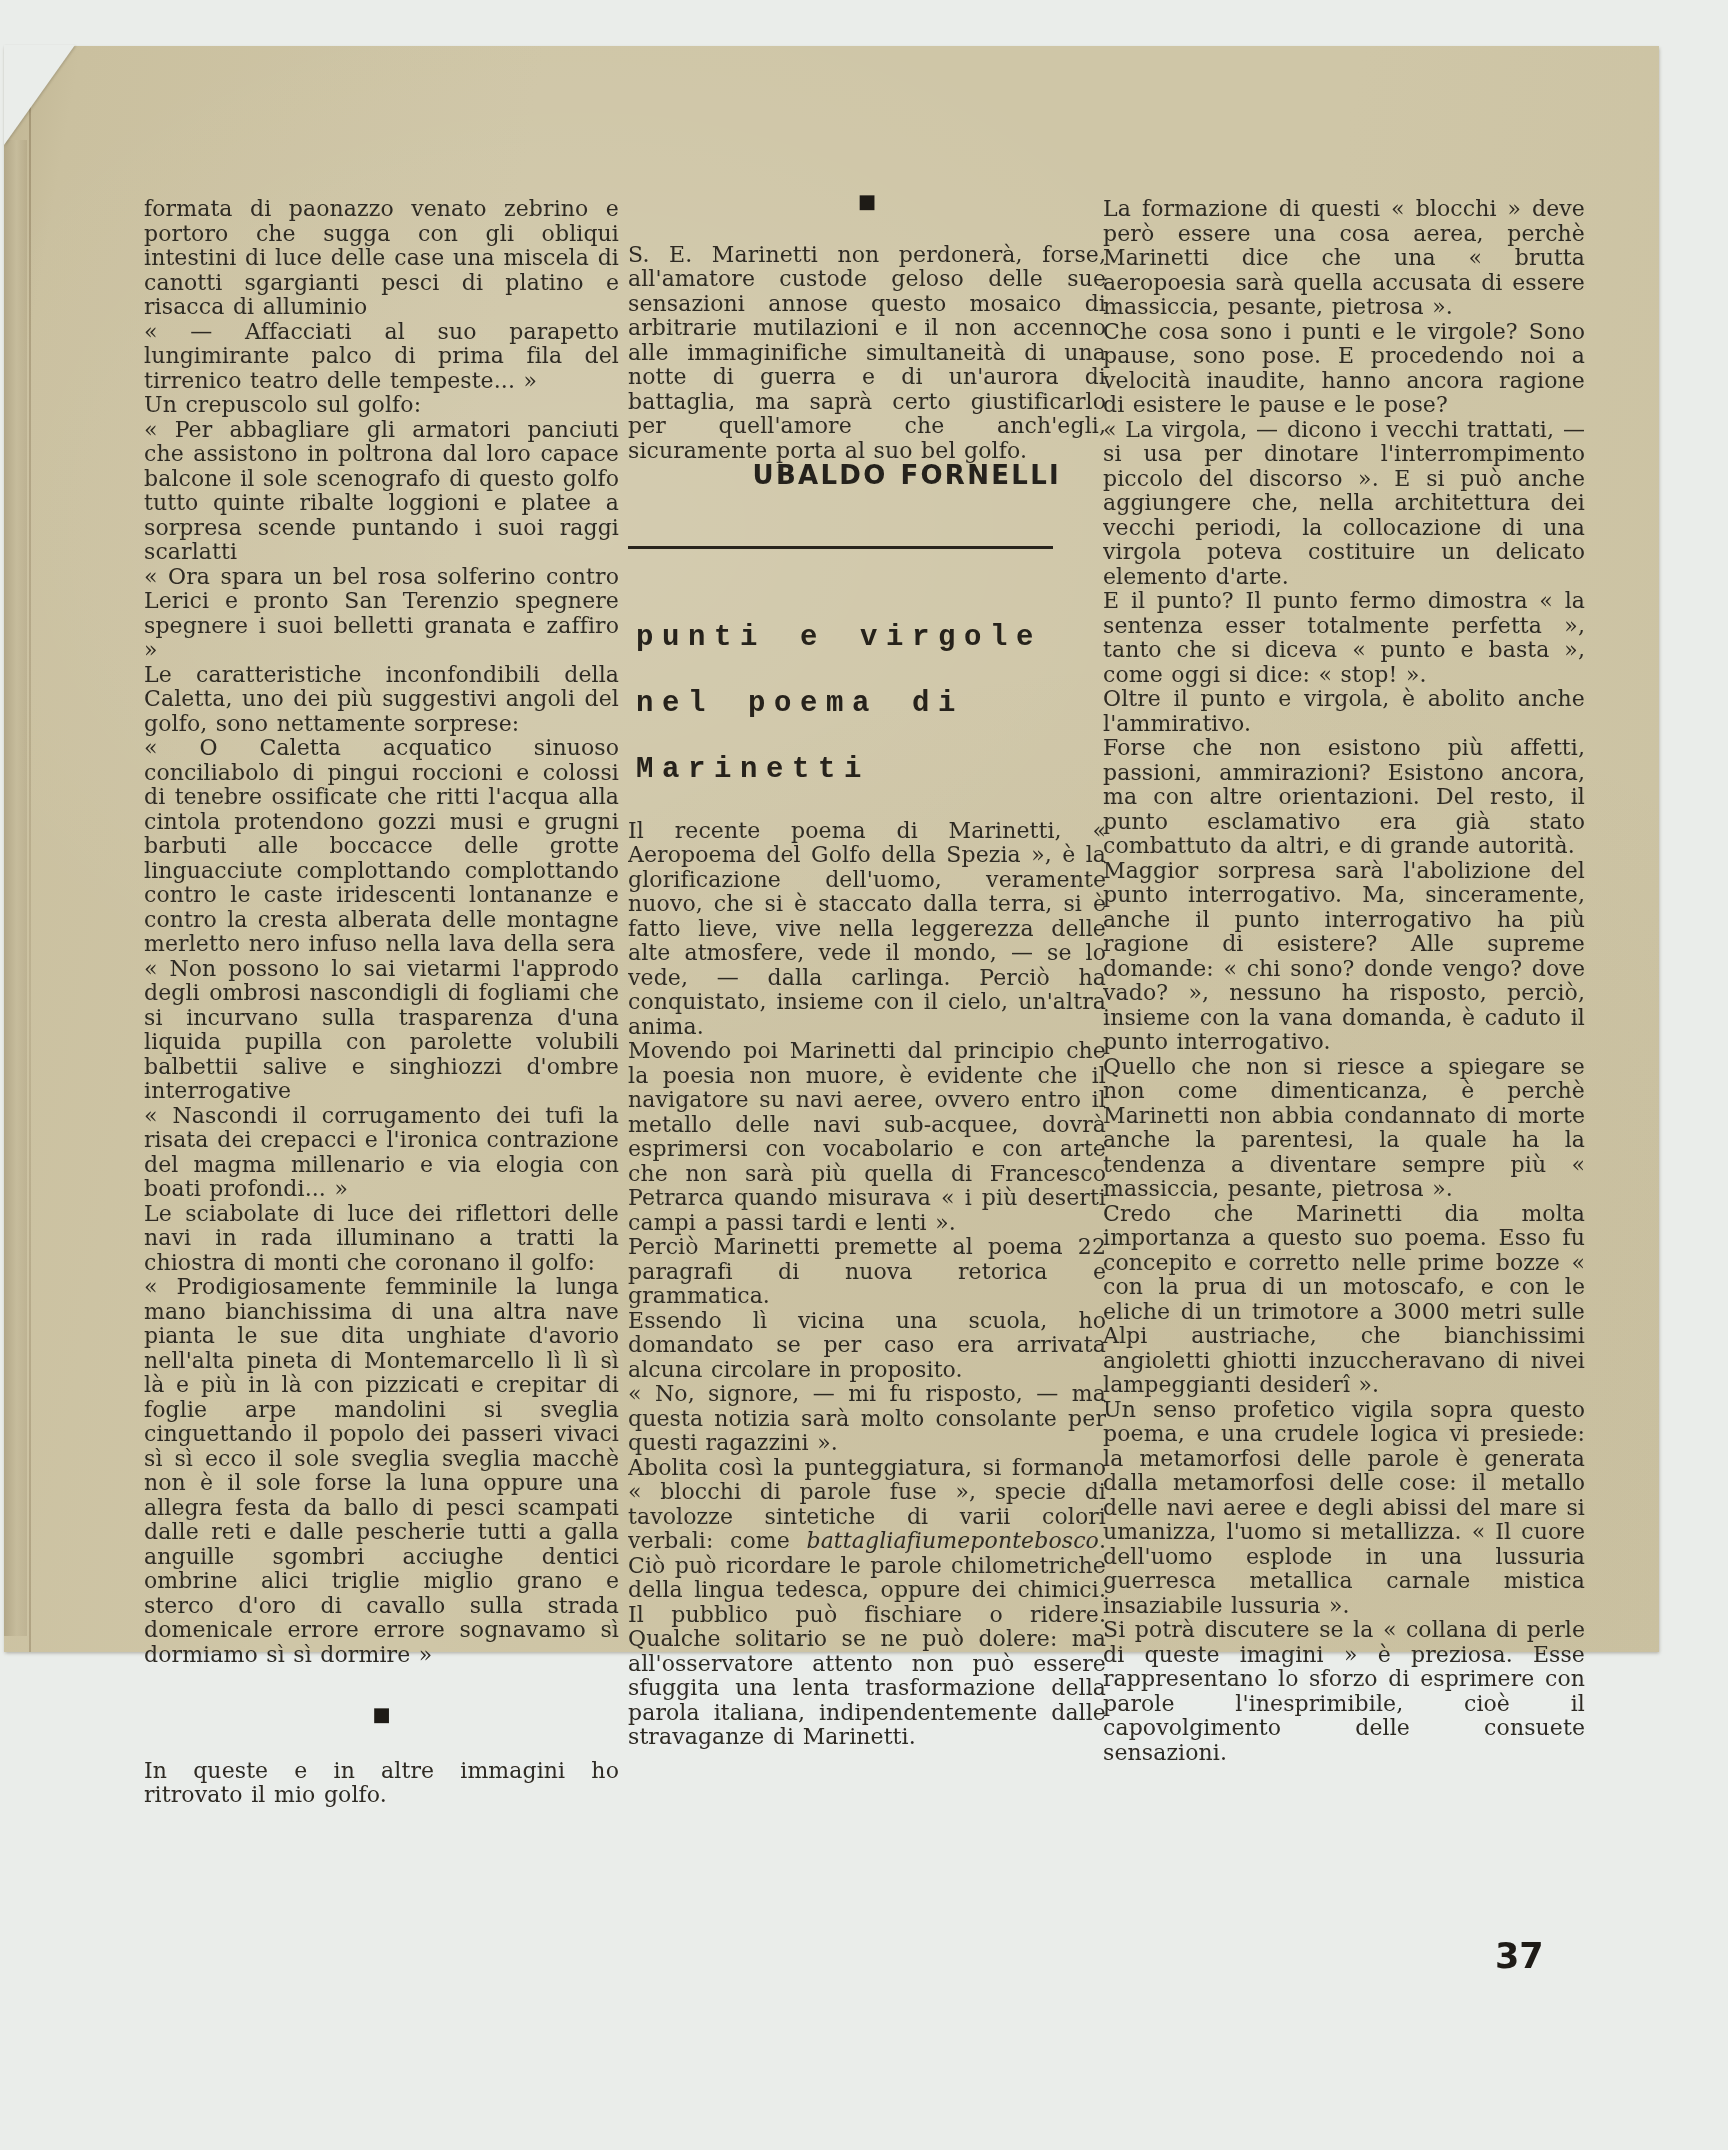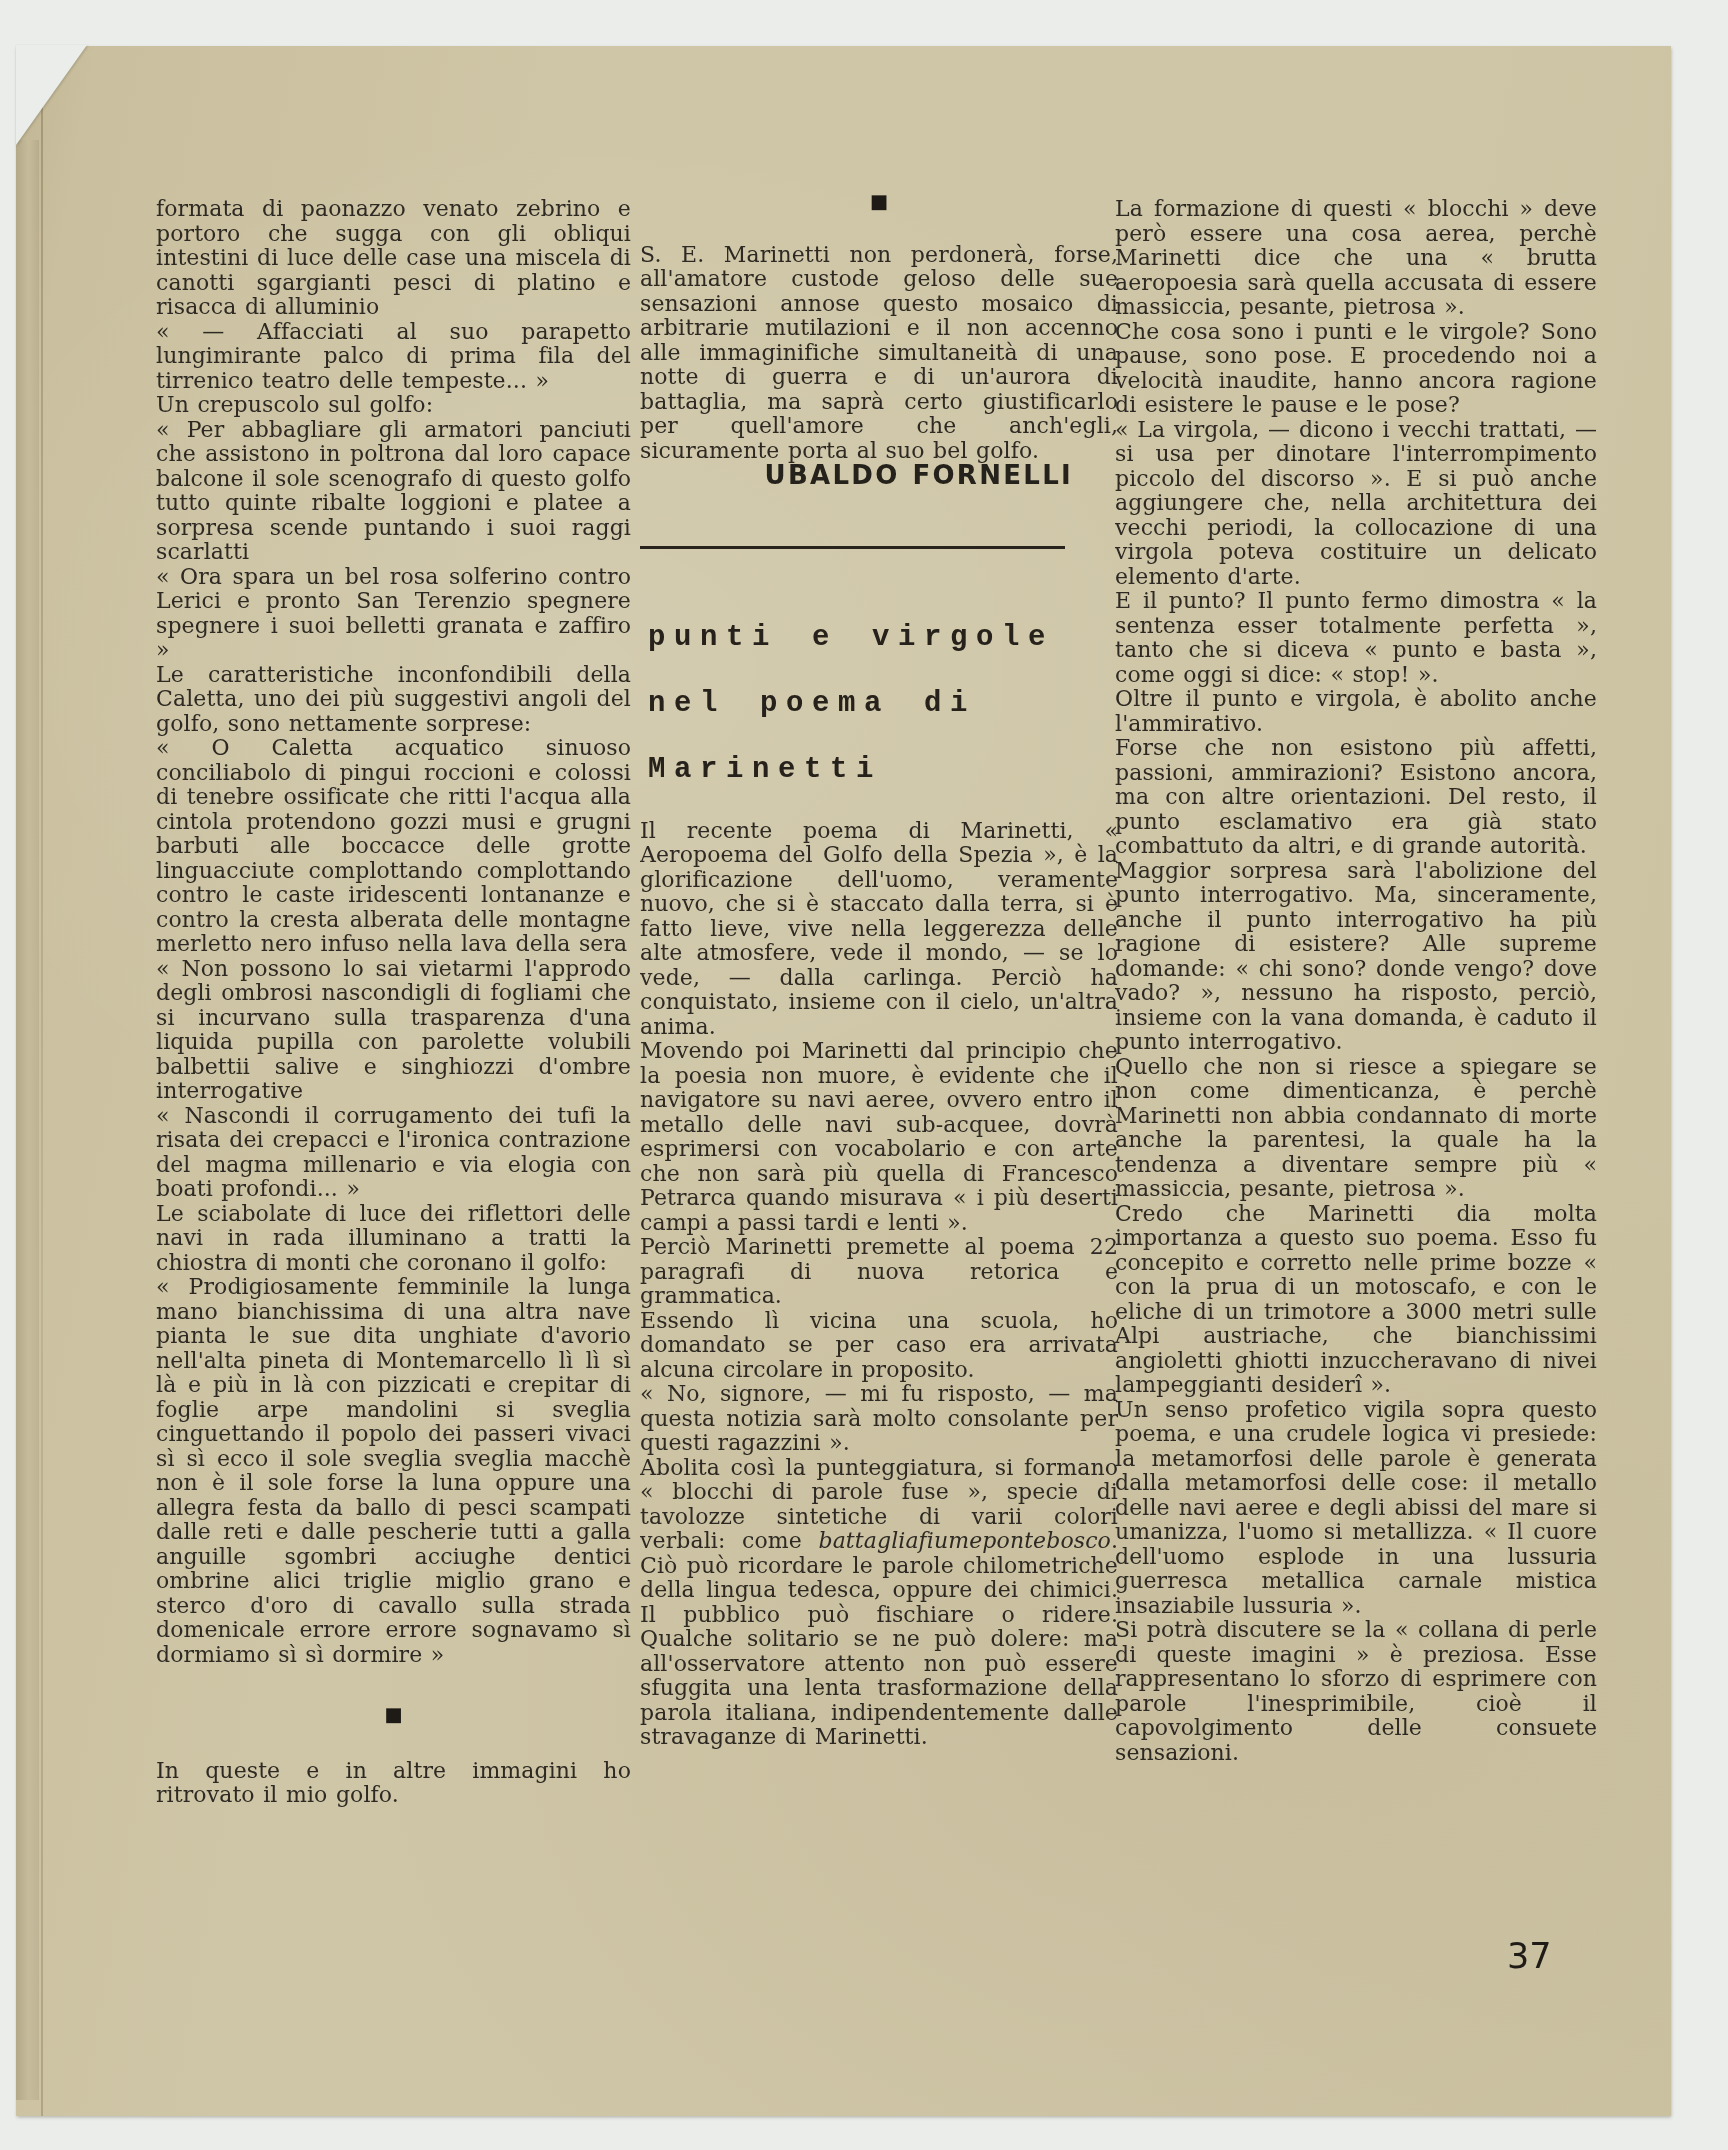--- a/index.html
+++ b/index.html
@@ -5,21 +5,21 @@
   html,body{margin:0;padding:0;background:#dfe2de;}
   .scan{
     position:relative;
     width:1728px;height:2151px;
     background:#eaedea;
     overflow:hidden;
     font-family:"DejaVu Serif", serif;
   }
   
   .page{
-    position:absolute;left:16px;top:46px;width:1655px;height:2070px;
+    position:absolute;left:4px;top:46px;width:1655px;height:1606px;
     background:
       radial-gradient(1027px 799px at 35% 30%, rgba(255,255,255,0.10), rgba(0,0,0,0) 70%),
       radial-gradient(1142px 913px at 70% 80%, rgba(120,100,60,0.07), rgba(0,0,0,0) 75%),
       linear-gradient(100deg,#c0b593 0%, #cac09f 4%, #cfc6a7 28%, #cfc6a7 70%, #cbc2a2 100%);
     box-shadow: 1.1px 1.7px 3.4px rgba(60,50,30,0.35);
   }
   .under-edge{
     position:absolute;left:0;top:94px;bottom:16px;width:23px;
     background:linear-gradient(90deg,#b3a888,#c6bc9c 55%, rgba(90,70,40,0.12));
   }
@@ -71,21 +71,21 @@
     font-size:29px;line-height:66px;
     letter-spacing:8.6px;word-spacing:8px;
     margin:56px 0 0 8px;
   }
   .headline span{display:block;}
   .col2 .body-start{margin-top:16px;}
 
   .pagenum{
     position:absolute;left:1491px;top:1890px;
     font-family:"DejaVu Sans", sans-serif;
-    font-weight:400;font-size:35px;color:#1f1c17;
+    font-weight:700;font-size:35px;color:#1f1c17;
   }
   i{font-style:italic;}
 </style>
 </head>
 <body>
 
 <div class="scan">
   <div class="page">
     <div class="under-edge"></div>
     <div class="crease"></div>

